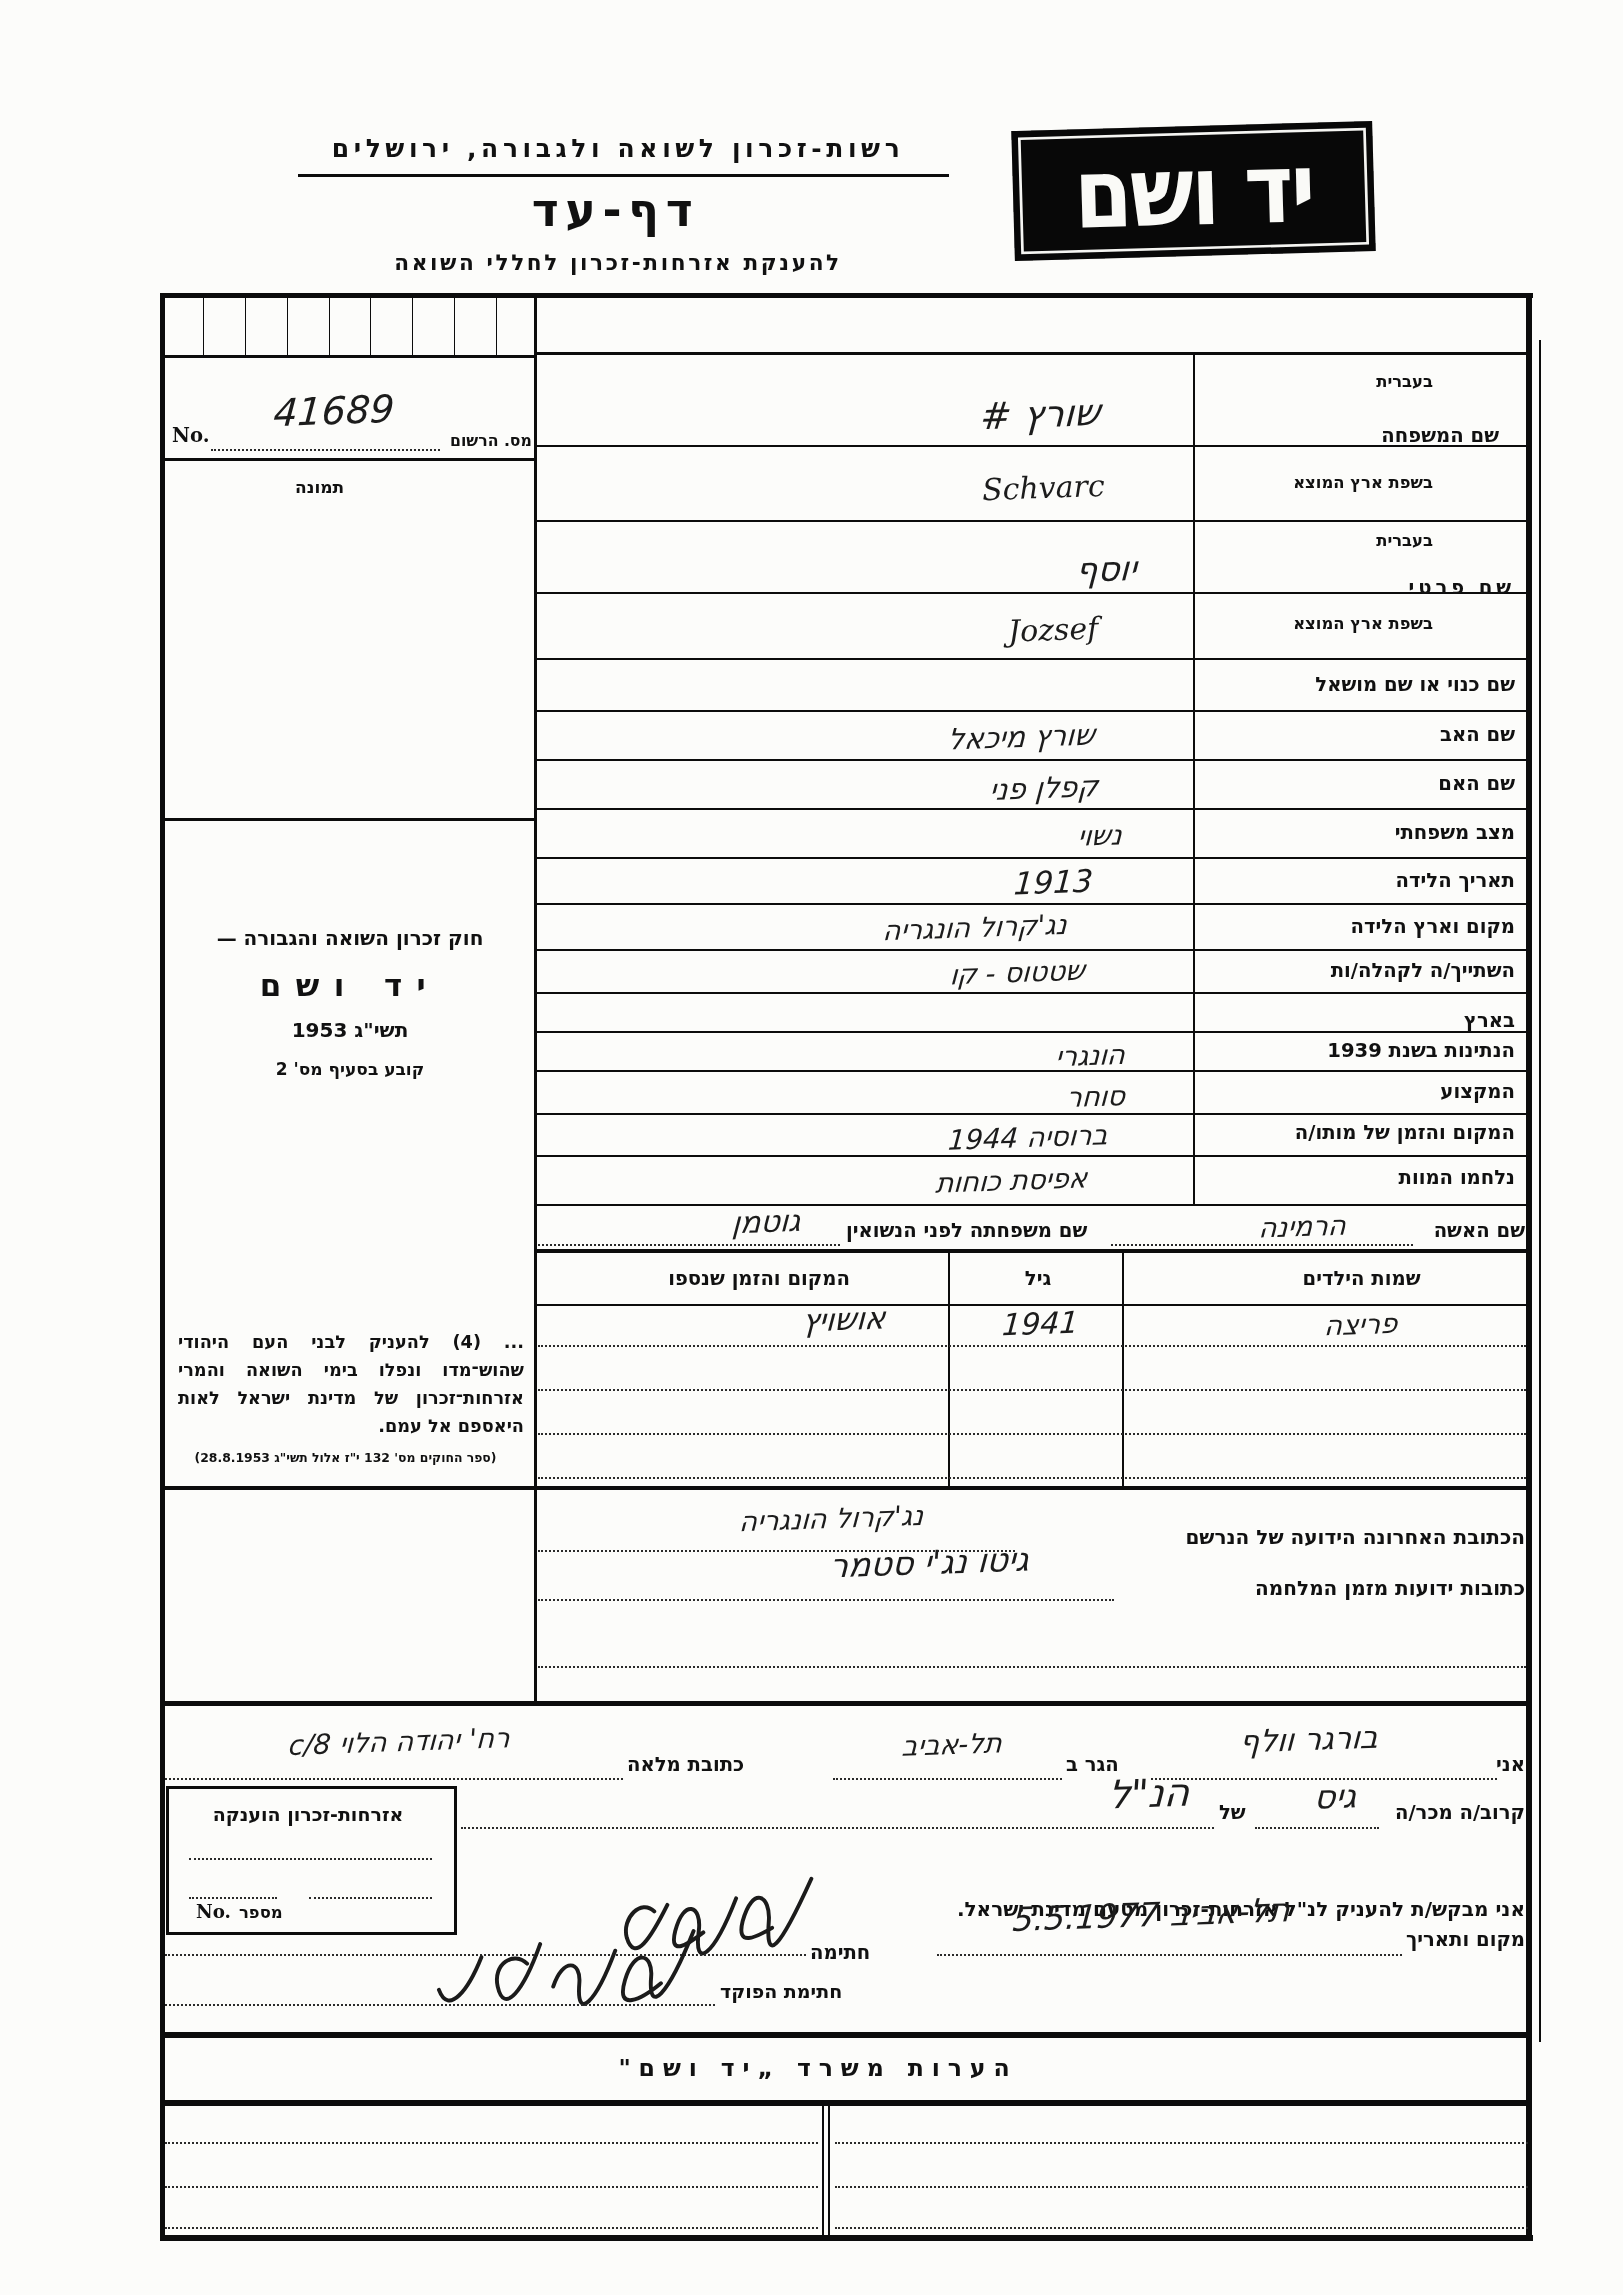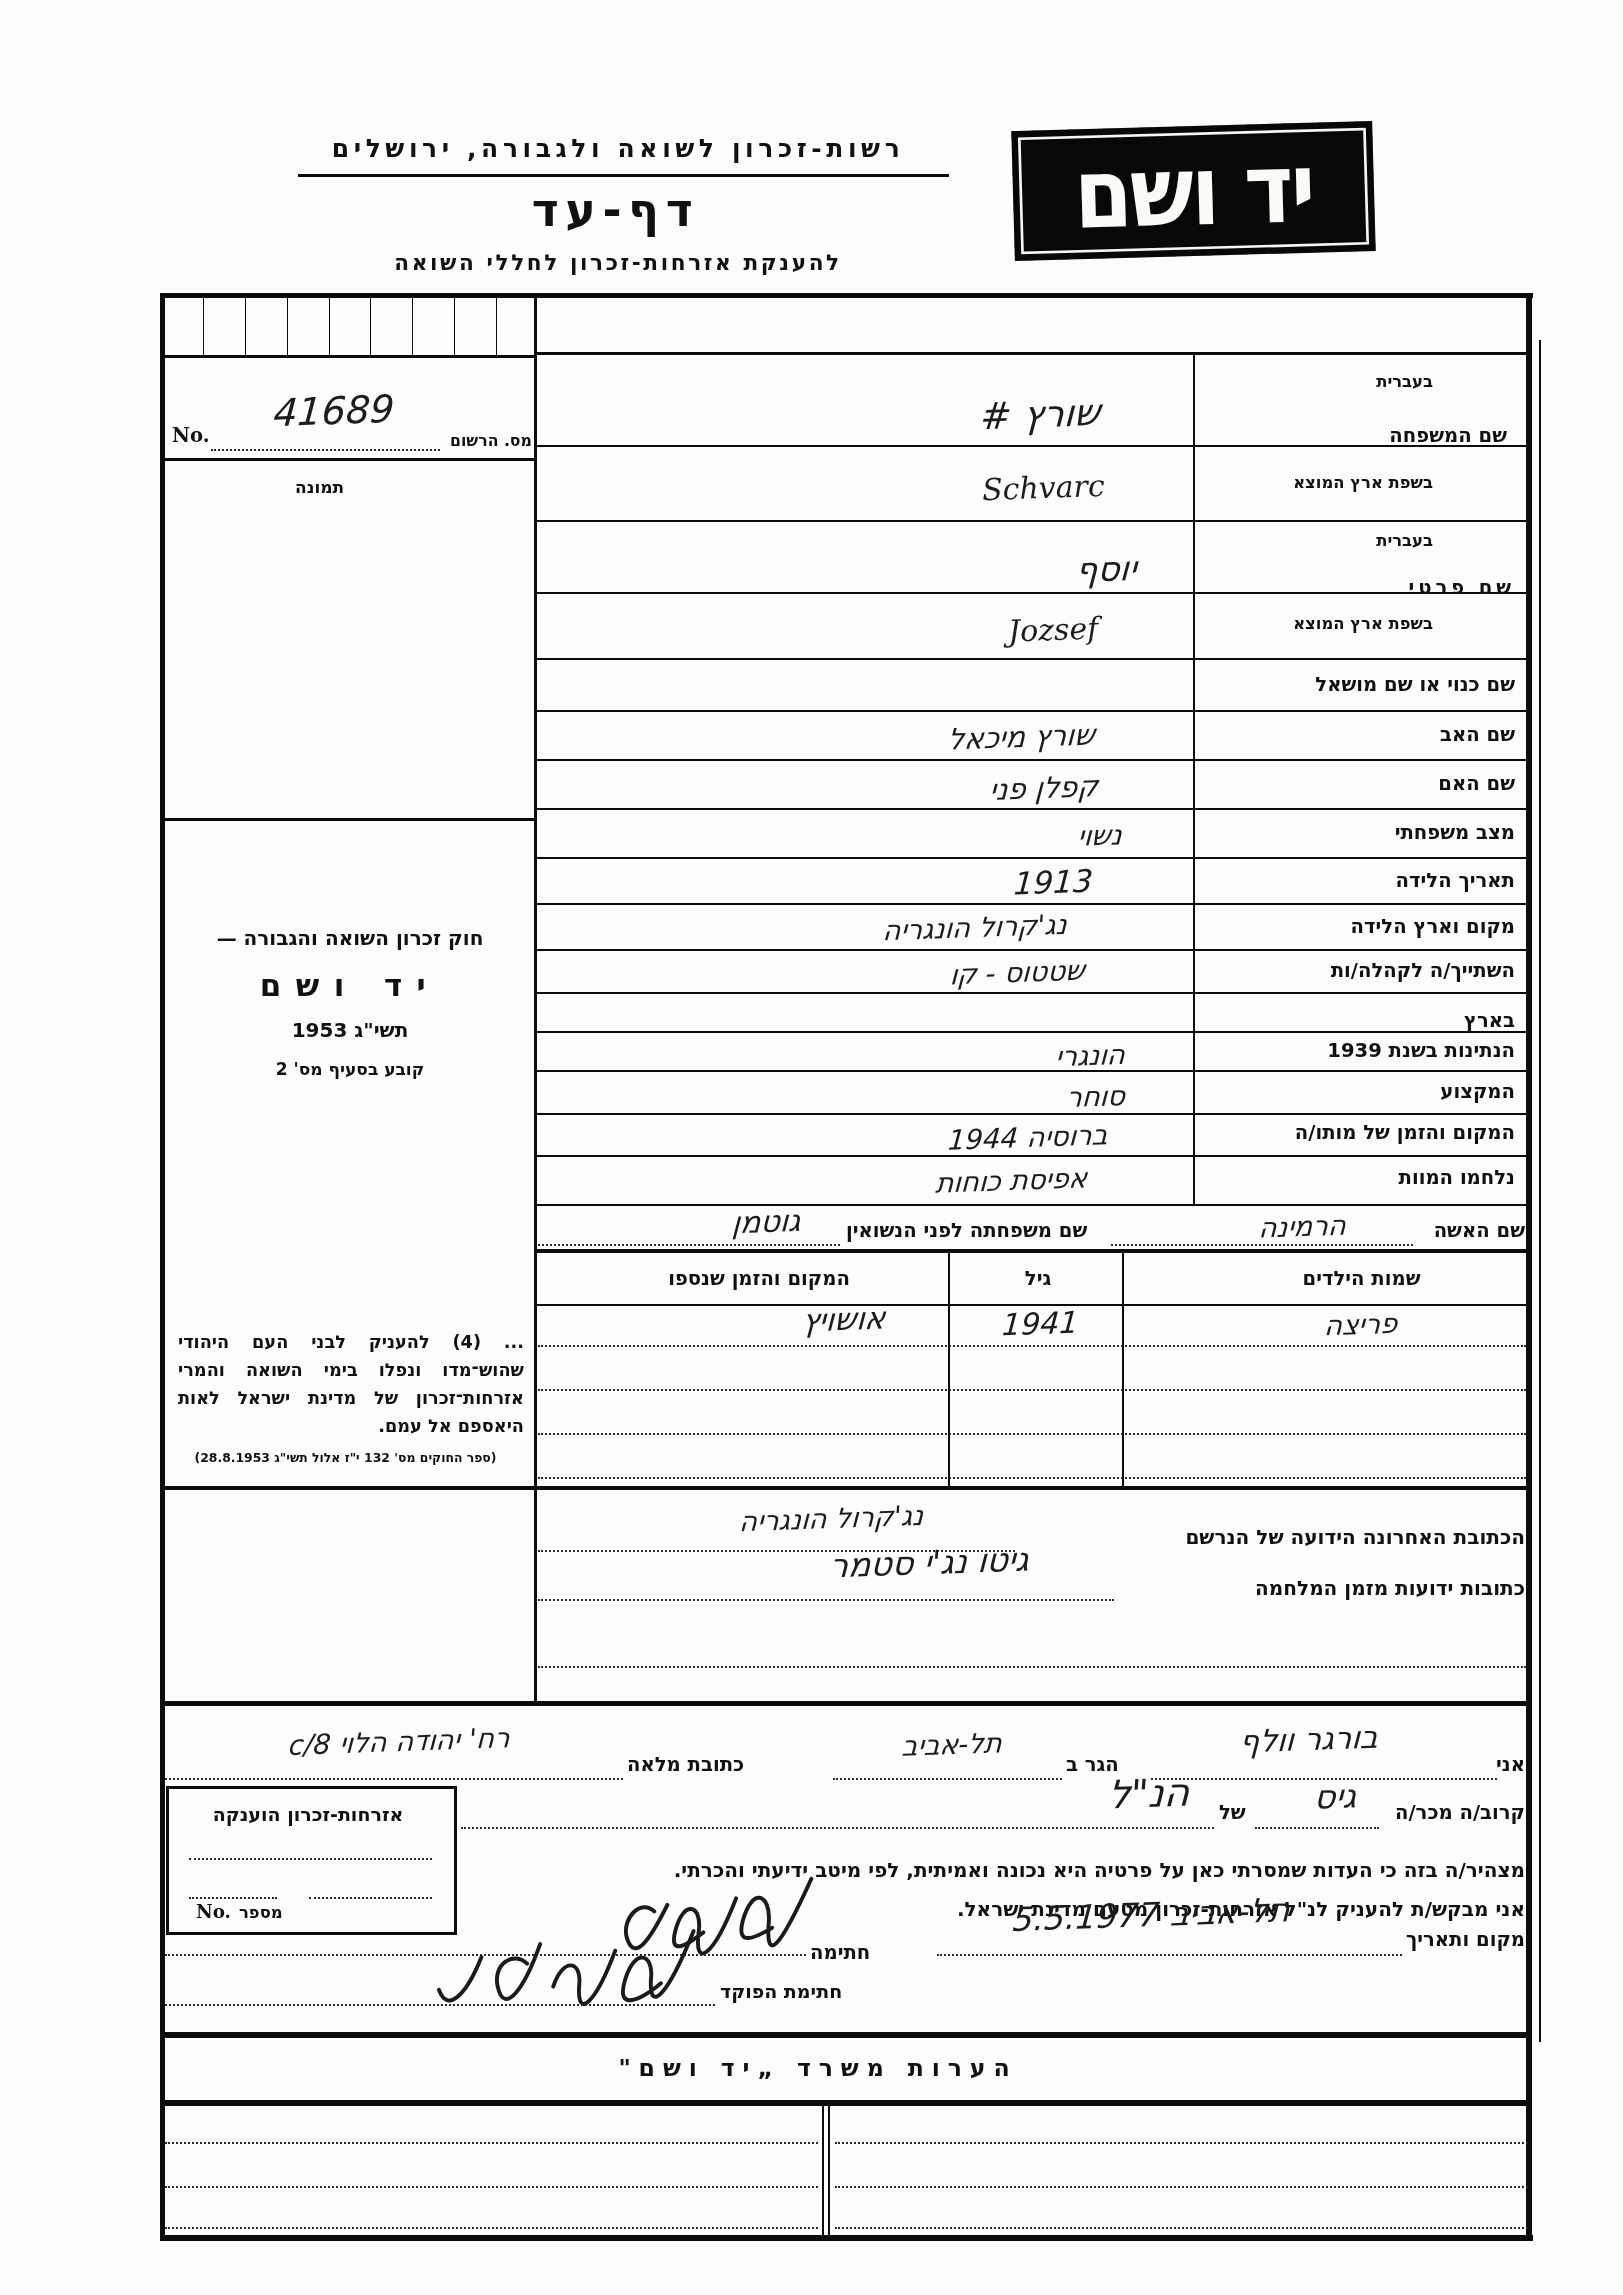--- a/index.html
+++ b/index.html
@@ -88,21 +88,21 @@
   <div class="ln" style="left:534px;top:992px;width:995px;height:2px;"></div>
   <div class="ln" style="left:534px;top:1031px;width:995px;height:2px;"></div>
   <div class="ln" style="left:534px;top:1070px;width:995px;height:2px;"></div>
   <div class="ln" style="left:534px;top:1113px;width:995px;height:2px;"></div>
   <div class="ln" style="left:534px;top:1155px;width:995px;height:2px;"></div>
   <div class="ln" style="left:534px;top:1204px;width:995px;height:2px;"></div>
 
   <div class="ln" style="left:1193px;top:352px;width:2px;height:854px;"></div>
 
   <div class="sub" style="right:190px;top:372px;">בעברית</div>
-  <div class="lbl" style="right:116px;top:424px;margin-left:32px;">שם המשפחה</div>
+  <div class="lbl" style="right:124px;top:424px;margin-left:32px;">שם המשפחה</div>
   <div class="sub" style="right:190px;top:473px;">בשפת ארץ המוצא</div>
 
   <div class="sub" style="right:190px;top:531px;">בעברית</div>
   <div class="lbl" style="right:108px;top:576px;letter-spacing:3.9px;">שם פרטי</div>
   <div class="sub" style="right:190px;top:614px;">בשפת ארץ המוצא</div>
 
   <div class="lbl" style="right:108px;top:673px;">שם כנוי או שם מושאל</div>
   <div class="lbl" style="right:108px;top:723px;">שם האב</div>
   <div class="lbl" style="right:108px;top:772px;">שם האם</div>
   <div class="lbl" style="right:108px;top:821px;">מצב משפחתי</div>
@@ -178,21 +178,20 @@
   <div class="hw" style="left:177px;top:1725px;width:445px;">רח' יהודה הלוי 8/c</div>
   <div class="dot" style="left:165px;top:1778px;width:458px;"></div>
 
   <div class="lbl" style="right:98px;top:1801px;">קרוב/ה מכר/ה</div>
   <div class="hw" style="left:1283px;top:1777px;width:105px;font-size:33px;">גיס</div>
   <div class="dot" style="left:1255px;top:1827px;width:124px;"></div>
   <div class="lbl" style="left:1219px;top:1801px;">של</div>
   <div class="hw" style="left:1087px;top:1771px;width:124px;font-size:39px;">הנ"ל</div>
   <div class="dot" style="left:461px;top:1827px;width:753px;"></div>
 
-  <div class="lbl" style="right:98px;top:1858px;font-size:20px;">מצהיר/ה בזה כי העדות שמסרתי כאן על פרטיה היא נכונה ואמיתית, לפי מיטב ידיעתי והכרתי.</div>
   <div class="lbl" style="right:98px;top:1897px;font-size:20px;">אני מבקש/ת להעניק לנ"ל אזרחות-זכרון מטעם מדינת ישראל.</div>
 
   <div class="lbl" style="right:98px;top:1928px;">מקום ותאריך</div>
   <div class="hw" style="left:916px;top:1895px;width:471px;font-size:33px;">תל-אביב  5.5.1977</div>
   <div class="dot" style="left:937px;top:1954px;width:465px;"></div>
   <div class="lbl" style="left:810px;top:1941px;">חתימה</div>
   <svg style="left:615px;top:1859px;" width="216" height="118" viewBox="0 0 330 180">
     <path d="M300 30 C 250 140, 230 160, 235 95 C 238 55, 210 40, 195 95 C 185 135, 215 120, 240 105 M185 60 C 150 150, 120 170, 128 110 C 133 70, 105 60, 92 110 C 82 150, 112 130, 135 112 M80 70 C 55 120, 30 160, 18 120 C 10 90, 40 60, 60 80" fill="none" stroke="#1b1b1b" stroke-width="6" stroke-linecap="round"></path>
   </svg>
   <div class="dot" style="left:165px;top:1954px;width:641px;"></div>

